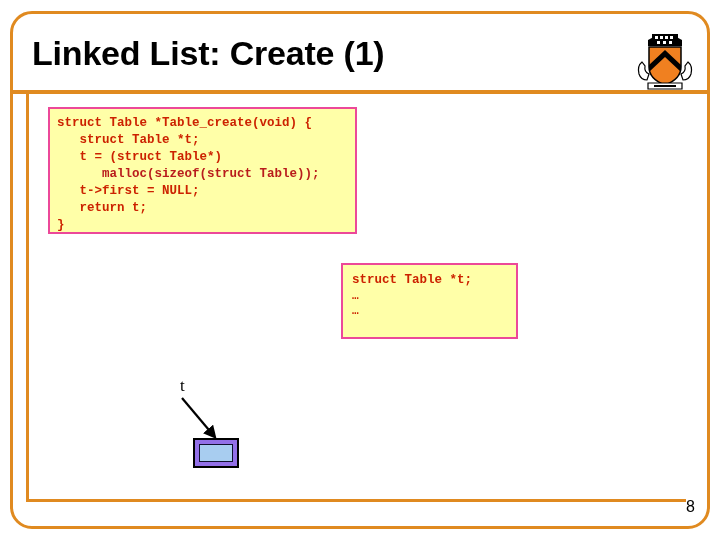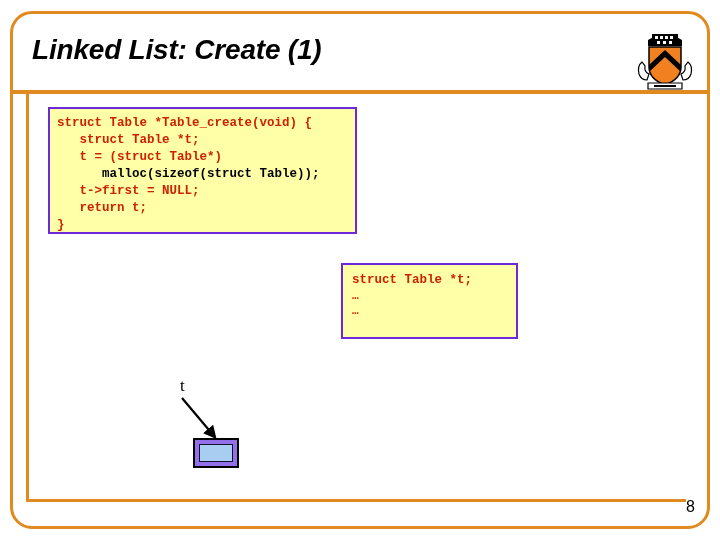--- a/index.html
+++ b/index.html
@@ -53,42 +53,41 @@
     width: 660px;
     height: 3px;
     background: #e08a20;
   }
 
   
   .title {
     position: absolute;
     left: 32px;
     top: 34px;
-    font-size: 28px;
+    font-size: 34px;
     font-weight: bold;
     color: #000000;
     letter-spacing: -0.2px;
     white-space: nowrap;
-    font-style: italic;
   }
 
   
   .logo {
     position: absolute;
     left: 632px;
     top: 22px;
     width: 66px;
     height: 70px;
   }
 
   
   .codebox {
     position: absolute;
     background: #ffffa8;
-    border: 2px solid #6d28d9;
+    border: 2px solid #ec4899;
     box-sizing: border-box;
     font-family: "Liberation Mono", "DejaVu Sans Mono", monospace;
     font-weight: bold;
     font-size: 12.5px;
     line-height: 17px;
     color: #cc2200;
     white-space: pre;
     padding: 6px 8px 6px 7px;
   }
   .codebox-1 {
@@ -99,21 +98,21 @@
   }
   .codebox-2 {
     left: 341px;
     top: 263px;
     width: 177px;
     height: 76px;
     padding-top: 7px;
     padding-left: 9px;
   }
   .code-line { display: block; }
-  .code-malloc { color: #000000; }
+  .code-malloc { color: #b91c1c; }
   .code-ellipsis {
     color: #cc2200;
     font-size: 11px;
     line-height: 15px;
     letter-spacing: 1px;
   }
 
   
   .t-label {
     position: absolute;

